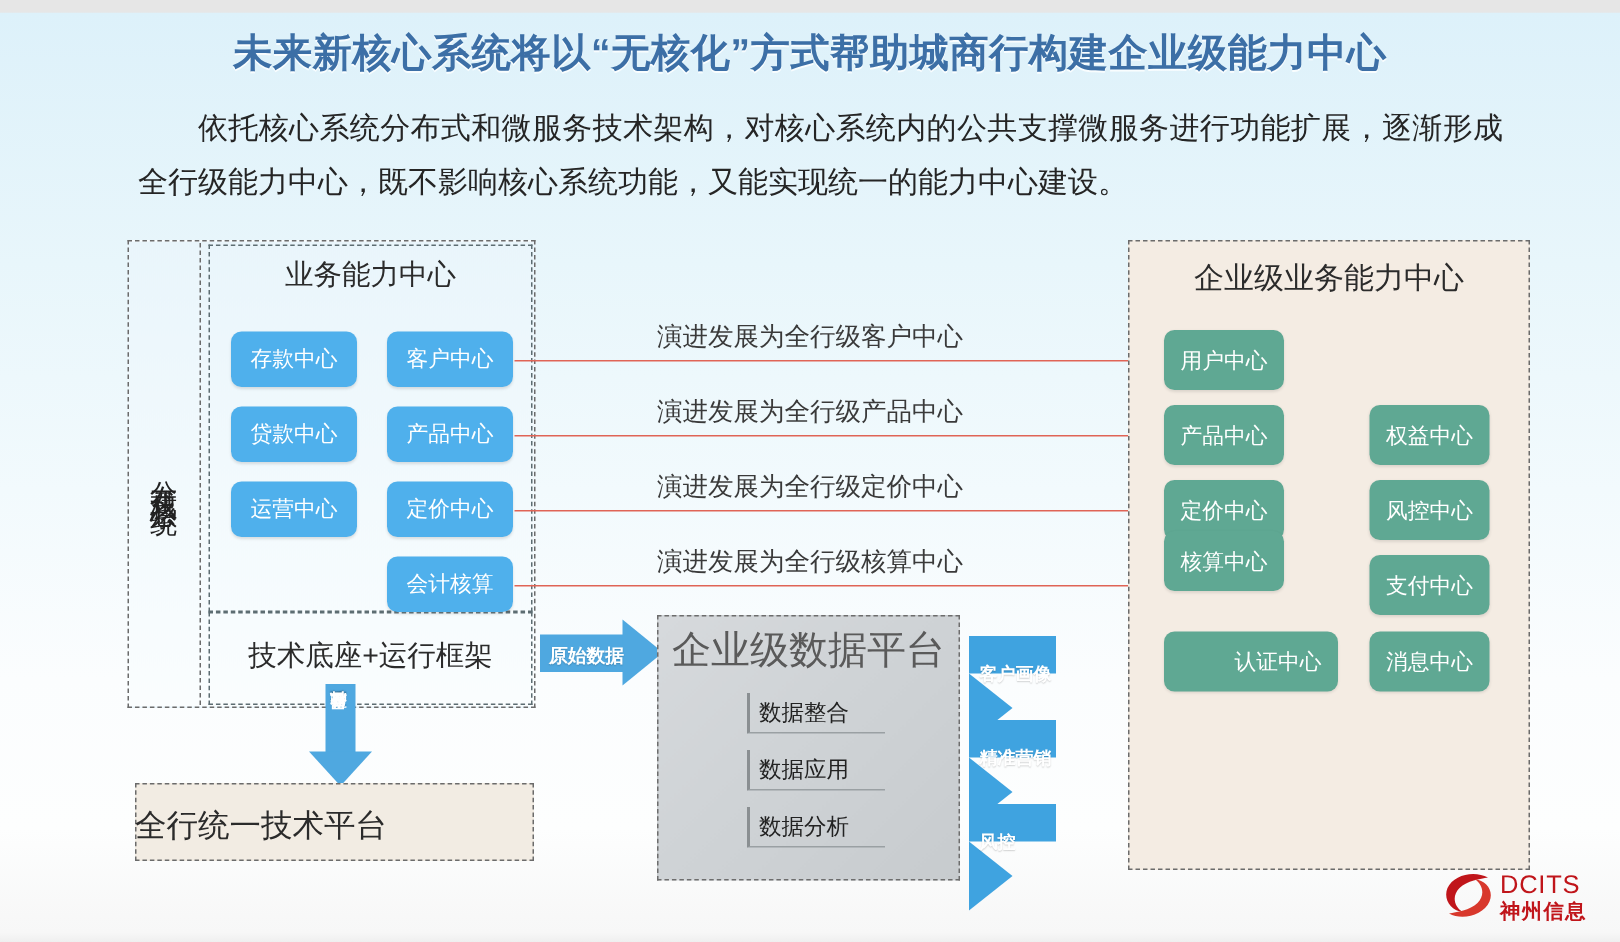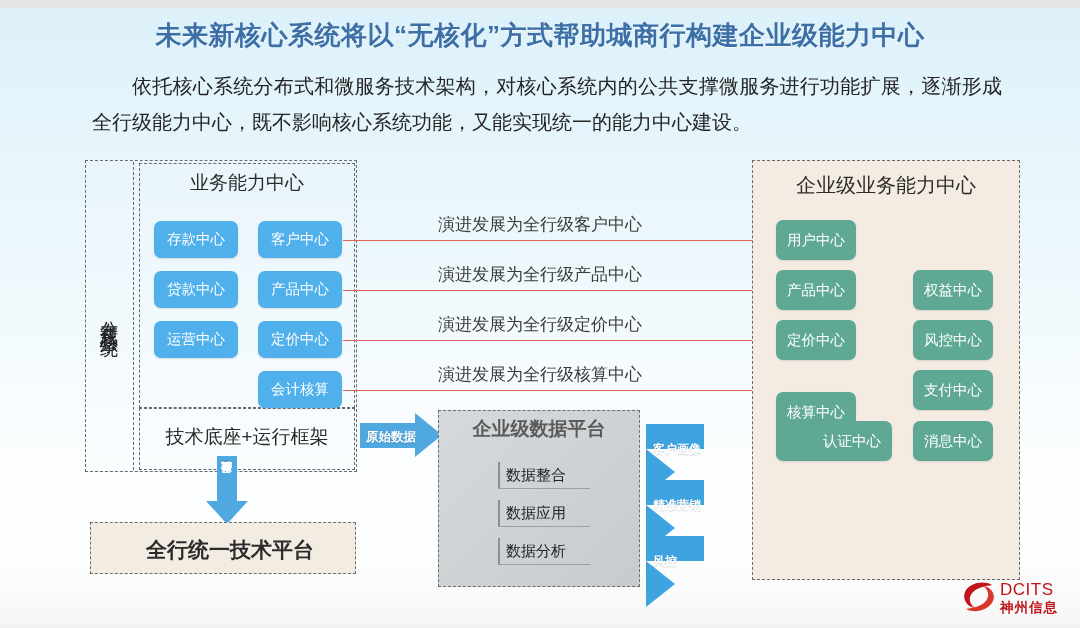--- a/index.html
+++ b/index.html
@@ -81,21 +81,21 @@
   .evo-head{position:absolute;width:0;height:0;
      border-top:4.5px solid transparent;border-bottom:4.5px solid transparent;
      border-left:7px solid #e06456;}
   .evo-label{position:absolute;font-size:17px;color:#3a3a3a;white-space:nowrap;}
 
   
   #data-platform{left:438px;top:410px;width:202px;height:177px;
      border:1.5px dashed #6d6d6d;
      background:linear-gradient(135deg,#d6d9dc 0%,#cfd3d6 45%,#c7cbce 100%);}
   #data-platform-title{position:absolute;left:438px;top:416px;width:202px;text-align:center;
-     font-size:19px;color:#5a5a5a;font-weight:700;}
+     font-size:26px;color:#5a5a5a;font-weight:400;}
   .dp-item{
     position:absolute;left:498px;width:92px;height:27px;
     font-size:15px;color:#222;display:flex;align-items:center;
     border-left:2px solid #8a8f92;border-bottom:1.5px solid #9aa0a3;
     padding-left:6px;box-sizing:border-box;
   }
 
   
   .barrow{position:absolute;}
   .barrow .shaft{position:absolute;left:0;top:0;background:#4fa8e0;}
@@ -127,22 +127,22 @@
   .outarrow .shaft{left:0;top:11px;width:58px;height:25px;background:#3fa3e0;}
   .outarrow .head{left:57px;top:0;width:0;height:0;
      border-top:23px solid transparent;border-bottom:23px solid transparent;
      border-left:29px solid #3fa3e0;}
   .outarrow .lbl{position:absolute;left:7px;top:17px;color:#fff;font-size:12px;
      font-weight:bold;white-space:nowrap;text-shadow:0 1px 1px rgba(0,0,0,.18);}
 
   
   #unified{left:90px;top:522px;width:266px;height:52px;
      border:1.5px dashed #6b6b6b;background:#f2ece3;}
-  #unified-txt{position:absolute;left:90px;top:536px;width:280px;text-align:center;
-     font-size:21px;color:#2b2b2b;font-weight:700;}
+  #unified-txt{position:absolute;left:90px;top:536px;width:280px;
+     font-size:21px;color:#2b2b2b;font-weight:400;}
 
   
   #logo{position:absolute;left:962px;top:578px;width:112px;height:44px;}
   #logo .swoosh{position:absolute;left:0;top:4px;width:34px;height:30px;}
   #logo .txt-en{position:absolute;left:38px;top:2px;font-size:17px;font-weight:normal;
      color:#c0151a;letter-spacing:.5px;}
   #logo .txt-cn{position:absolute;left:38px;top:21px;font-size:13.5px;font-weight:bold;
      color:#c0151a;letter-spacing:1px;}
 </style>
 </head>
@@ -187,21 +187,21 @@
   <div class="evo-label" style="left:438px;top:363px;">演进发展为全行级核算中心</div>
   <div class="evo-line" style="left:343px;top:390px;width:414px;"></div>
   <div class="evo-head" style="left:757px;top:385.5px;"></div>
 
   <div class="dash" id="ent-box"></div>
   <div id="ent-title">企业级业务能力中心</div>
 
   <div class="chip-green" style="left:776px;top:220px;">用户中心</div>
   <div class="chip-green" style="left:776px;top:270px;">产品中心</div>
   <div class="chip-green" style="left:776px;top:320px;">定价中心</div>
-  <div class="chip-green" style="left:776px;top:392px;">核算中心</div>
+  <div class="chip-green" style="left:776px;top:354px;">核算中心</div>
   <div class="chip-green" style="left:776px;top:421px;padding-left:36px;">认证中心</div>
 
   <div class="chip-green" style="left:913px;top:270px;">权益中心</div>
   <div class="chip-green" style="left:913px;top:320px;">风控中心</div>
   <div class="chip-green" style="left:913px;top:370px;">支付中心</div>
   <div class="chip-green" style="left:913px;top:421px;">消息中心</div>
 
   <div class="barrow" id="down-arrow">
     <div class="shaft"></div>
     <div class="head"></div>

